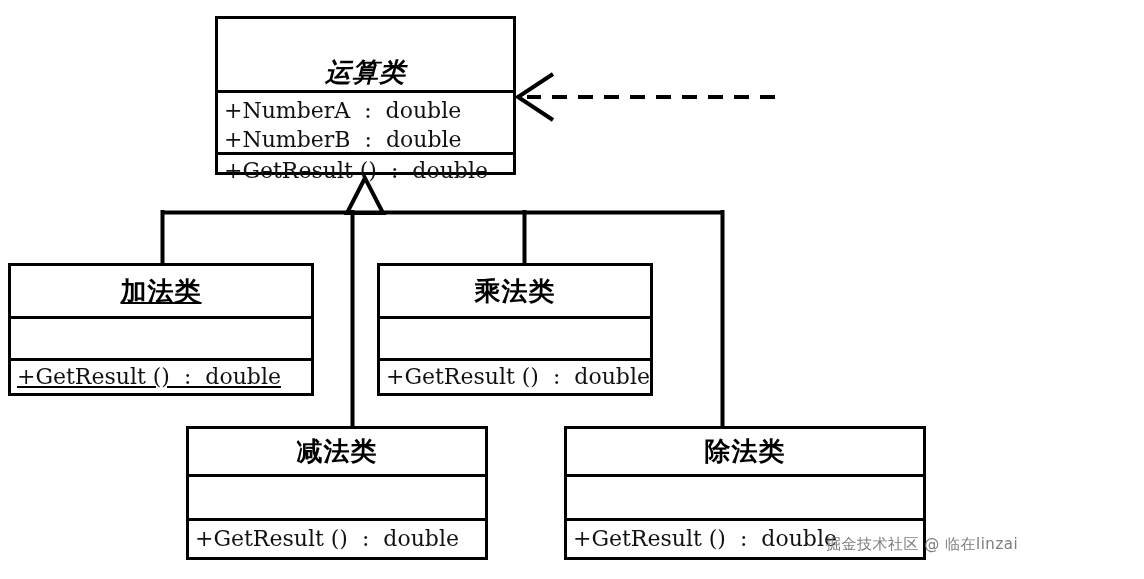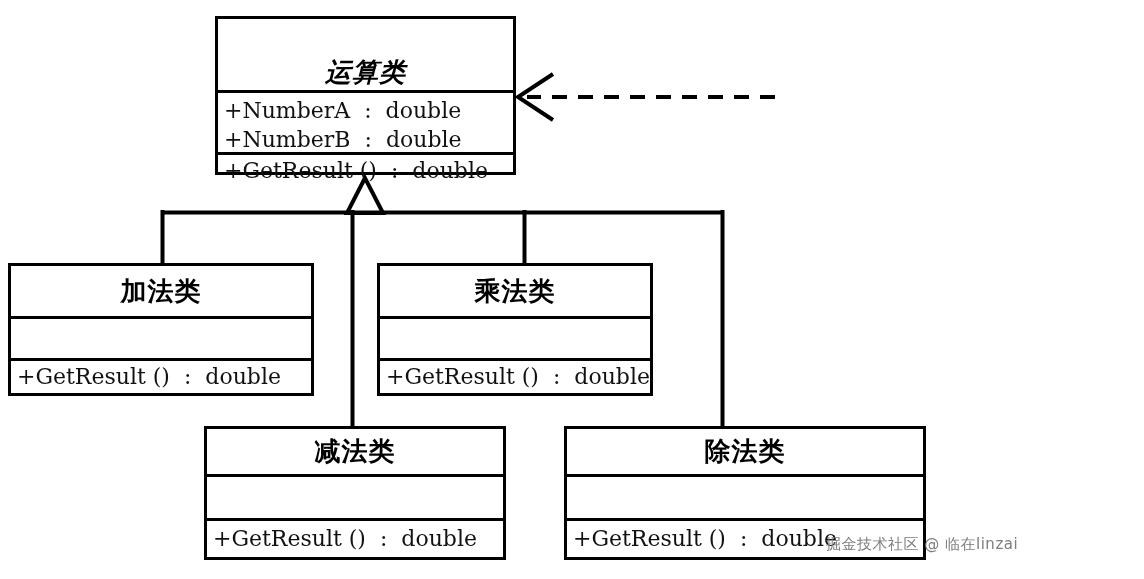--- a/index.html
+++ b/index.html
@@ -110,37 +110,37 @@
     <div class="uml-attrs" style="height:62px;">
       <div class="member">+NumberA  :  double</div>
       <div class="member">+NumberB  :  double</div>
     </div>
     <div class="uml-ops">
       <div class="member">+GetResult ()  :  double</div>
     </div>
   </div>
 
 
-  <div class="uml-class" style="left:8px; top:263px; width:306px; height:133px;">
+  <div class="uml-class" style="left:8px; top:263px; width:306px; height:133px;text-decoration:underline;">
     <div class="uml-name" style="height:54px;">加法类</div>
     <div class="uml-attrs" style="height:42px;"></div>
     <div class="uml-ops">
       <div class="member">+GetResult ()  :  double</div>
     </div>
   </div>
 
   <div class="uml-class" style="left:377px; top:263px; width:276px; height:133px;">
     <div class="uml-name" style="height:54px;">乘法类</div>
     <div class="uml-attrs" style="height:42px;"></div>
     <div class="uml-ops">
       <div class="member">+GetResult ()  :  double</div>
     </div>
   </div>
 
-  <div class="uml-class" style="left:204px; top:426px; width:302px; height:134px;">
+  <div class="uml-class" style="left:186px; top:426px; width:302px; height:134px;">
     <div class="uml-name" style="height:48px;">减法类</div>
     <div class="uml-attrs" style="height:44px;"></div>
     <div class="uml-ops">
       <div class="member">+GetResult ()  :  double</div>
     </div>
   </div>
 
   <div class="uml-class" style="left:564px; top:426px; width:362px; height:134px;">
     <div class="uml-name" style="height:48px;">除法类</div>
     <div class="uml-attrs" style="height:44px;"></div>

